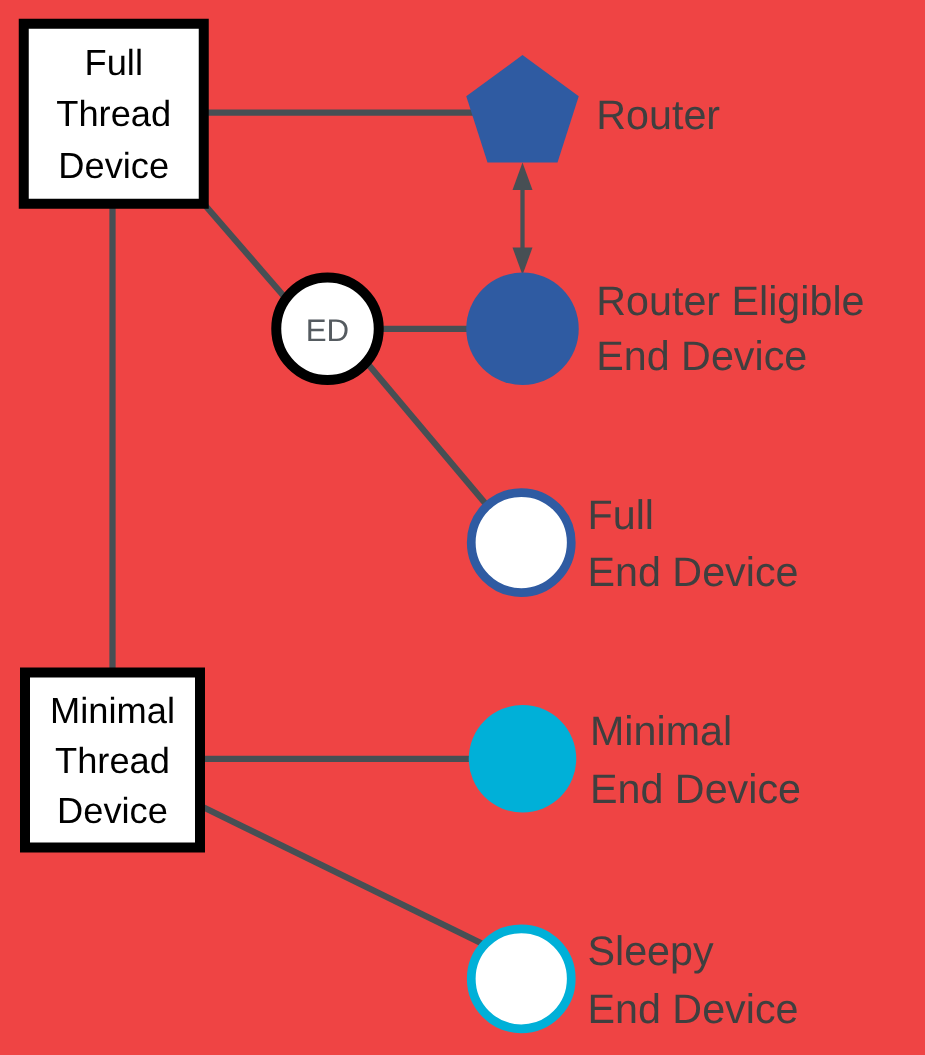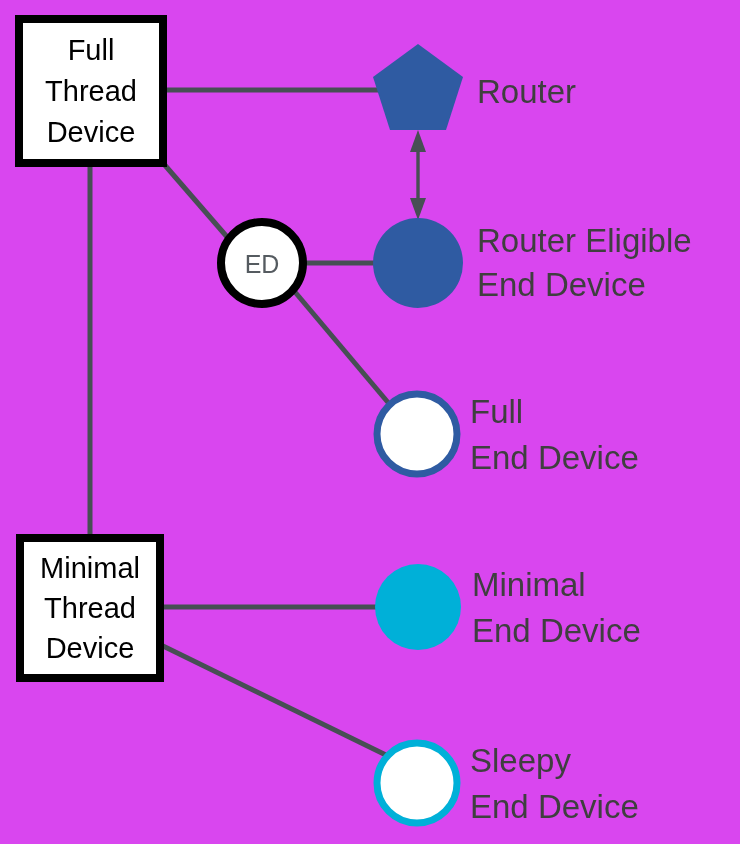--- a/index.html
+++ b/index.html
@@ -10,21 +10,21 @@
   body {
     width: 740px;
     height: 844px;
     font-family: "Liberation Sans", sans-serif;
     overflow: hidden;
   }
   #diagram-root {
     position: relative;
     width: 740px;
     height: 844px;
-    background: #d946ef;
+    background: #ef4444;
   }
   svg#thread-diagram {
     display: block;
     width: 740px;
     height: 844px;
   }
   .node-label {
     font-family: "Liberation Sans", sans-serif;
     font-size: 33px;
     fill: #3f3f3f;

